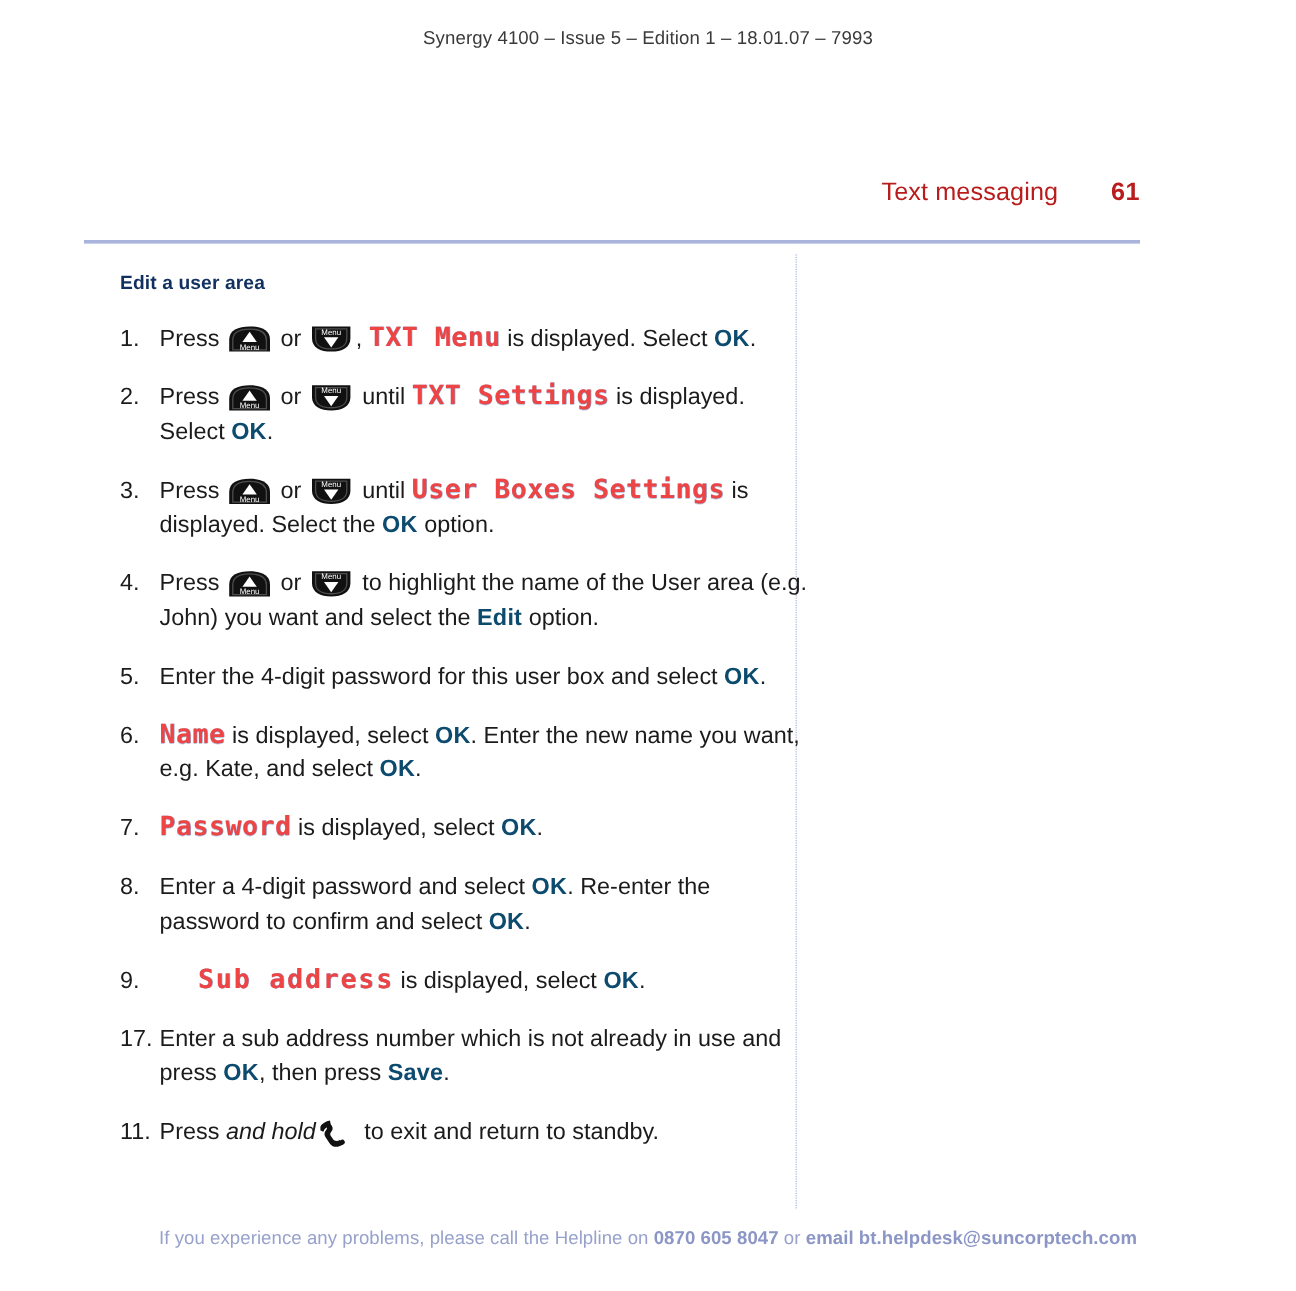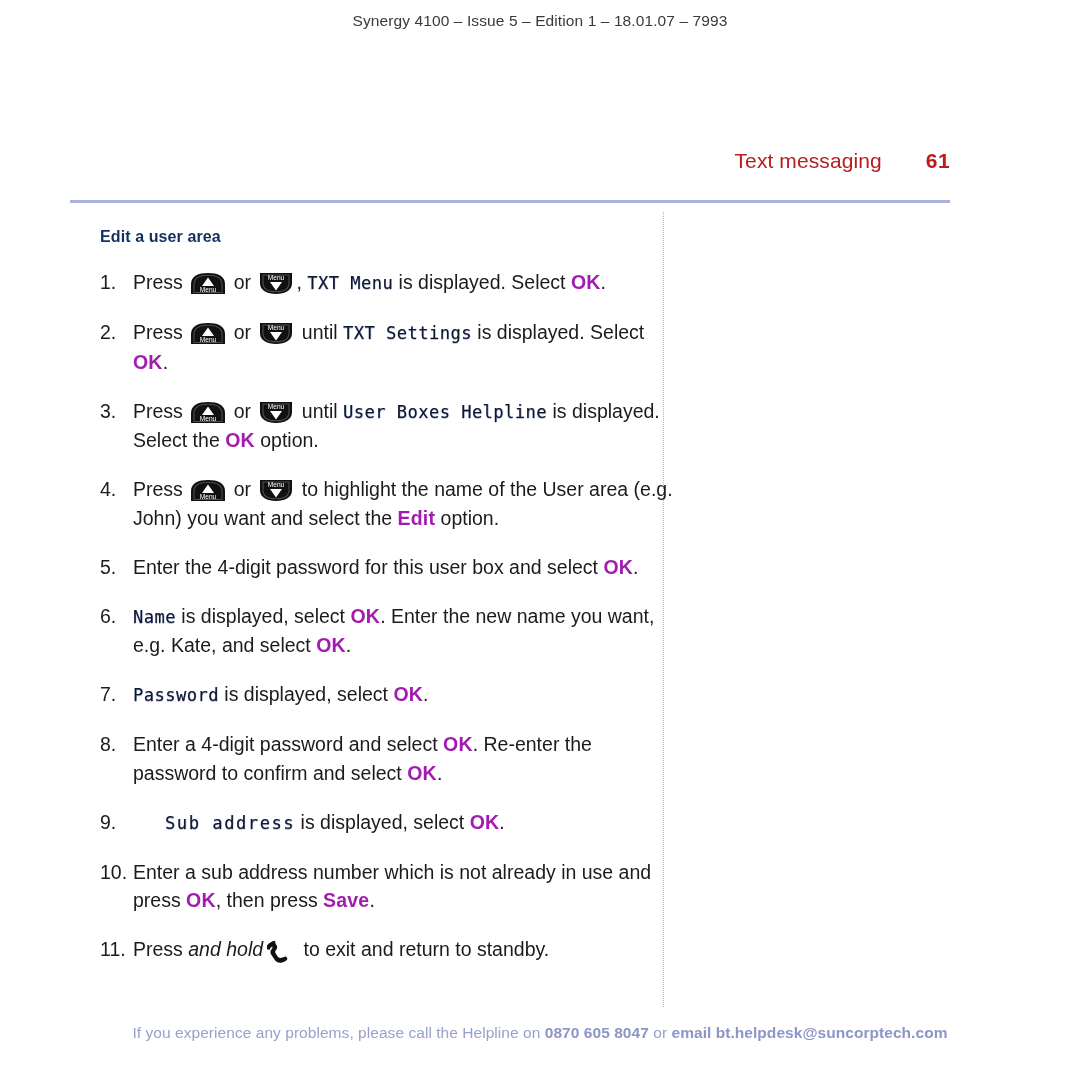--- a/index.html
+++ b/index.html
@@ -12,21 +12,21 @@
     height: 1076px;
     position: relative;
     font-family: "Liberation Sans", sans-serif;
     color: #1b1b1b;
     overflow: hidden;
   }
 
   
   .runhead {
     position: absolute;
-    top: 12px;
+    top: 24px;
     left: 0;
     width: 1080px;
     text-align: center;
     font-size: 15.5px;
     color: #3a3a3a;
     letter-spacing: .1px;
   }
 
   
   .chaptitle {
@@ -98,31 +98,31 @@
     text-align: left;
     font-size: 19.5px;
     color: #1b1b1b;
   }
   ol.steps > li.wide { padding-left: 33px; }
   ol.steps > li.wide > .num { width: 33px; }
 
   
   .ok, .kw {
     font-weight: 700;
-    color: #a21caf;
+    color: #0c4a6e;
     letter-spacing: .2px;
   }
   .ital { font-style: italic; text-align: right; }
 
   
   .lcd {
     font-family: "DejaVu Sans Mono", "Liberation Mono", monospace;
-    font-size: 17px;
-    font-weight: 400;
-    color: #0f172a;
+    font-size: 22px;
+    font-weight: 700;
+    color: #ef4444;
     letter-spacing: .5px;
     text-shadow: 0.6px 0 0 rgba(44,77,158,.45), 0 0.6px 0 rgba(44,77,158,.30);
   }
   .lcd.sp { letter-spacing: 1.6px; margin-left: 32px; }
 
   
   .key {
     display: inline-block;
     position: relative;
     width: 36px;
@@ -195,38 +195,38 @@
       <li><span class="num">3.</span><span>Press </span><span class="key"><svg width="36" height="23" viewBox="0 0 36 23">
             <path d="M1 22 L1 12 C1 4 8.5 1 18 1 C27.5 1 35 4 35 12 L35 22 Z" fill="#111111"></path>
             <path d="M4 20.5 L4 12.5 C4 6 10 3.2 18 3.2 C26 3.2 32 6 32 12.5 L32 20.5 Z" fill="none" stroke="#4d4d4d" stroke-width="1.1"></path>
             <polygon points="18,5.5 24,14 12,14" fill="#ffffff"></polygon>
             <text x="18" y="20.4" fill="#ffffff" font-size="6.6" font-family="Liberation Sans, sans-serif" text-anchor="middle">Menu</text>
           </svg></span><span> or </span><span class="key"><svg width="36" height="23" viewBox="0 0 36 23">
             <path d="M2 1 L34 1 L34 11 C34 18.5 27 22 18 22 C9 22 2 18.5 2 11 Z" fill="#111111"></path>
             <path d="M5 3 L31 3 L31 11 C31 17 25.5 19.8 18 19.8 C10.5 19.8 5 17 5 11 Z" fill="none" stroke="#4d4d4d" stroke-width="1.1"></path>
             <text x="18" y="7.8" fill="#ffffff" font-size="6.6" font-family="Liberation Sans, sans-serif" text-anchor="middle">Menu</text>
             <polygon points="12,10 24,10 18,18.5" fill="#ffffff"></polygon>
-          </svg></span><span> until </span><span class="lcd">User Boxes Helpline</span><span> is displayed. Select the </span><span class="ok">OK</span><span> option.</span></li>
+          </svg></span><span> until </span><span class="lcd">User Boxes Settings</span><span> is displayed. Select the </span><span class="ok">OK</span><span> option.</span></li>
       <li><span class="num">4.</span><span>Press </span><span class="key"><svg width="36" height="23" viewBox="0 0 36 23">
             <path d="M1 22 L1 12 C1 4 8.5 1 18 1 C27.5 1 35 4 35 12 L35 22 Z" fill="#111111"></path>
             <path d="M4 20.5 L4 12.5 C4 6 10 3.2 18 3.2 C26 3.2 32 6 32 12.5 L32 20.5 Z" fill="none" stroke="#4d4d4d" stroke-width="1.1"></path>
             <polygon points="18,5.5 24,14 12,14" fill="#ffffff"></polygon>
             <text x="18" y="20.4" fill="#ffffff" font-size="6.6" font-family="Liberation Sans, sans-serif" text-anchor="middle">Menu</text>
           </svg></span><span> or </span><span class="key"><svg width="36" height="23" viewBox="0 0 36 23">
             <path d="M2 1 L34 1 L34 11 C34 18.5 27 22 18 22 C9 22 2 18.5 2 11 Z" fill="#111111"></path>
             <path d="M5 3 L31 3 L31 11 C31 17 25.5 19.8 18 19.8 C10.5 19.8 5 17 5 11 Z" fill="none" stroke="#4d4d4d" stroke-width="1.1"></path>
             <text x="18" y="7.8" fill="#ffffff" font-size="6.6" font-family="Liberation Sans, sans-serif" text-anchor="middle">Menu</text>
             <polygon points="12,10 24,10 18,18.5" fill="#ffffff"></polygon>
           </svg></span><span> to highlight the name of the User area (e.g. John) you want and select the </span><span class="ok">Edit</span><span> option.</span></li>
       <li><span class="num">5.</span><span>Enter the 4-digit password for this user box and select </span><span class="ok">OK</span><span>.</span></li>
       <li><span class="num">6.</span><span class="lcd">Name</span><span> is displayed, select </span><span class="ok">OK</span><span>. Enter the new name you want, e.g. Kate, and select </span><span class="ok">OK</span><span>.</span></li>
       <li><span class="num">7.</span><span class="lcd">Password</span><span> is displayed, select </span><span class="ok">OK</span><span>.</span></li>
       <li><span class="num">8.</span><span>Enter a 4-digit password and select </span><span class="ok">OK</span><span>. Re-enter the password to confirm and select </span><span class="ok">OK</span><span>.</span></li>
       <li><span class="num">9.</span><span class="lcd sp">Sub address</span><span> is displayed, select </span><span class="ok">OK</span><span>.</span></li>
-      <li class="wide"><span class="num">10.</span><span>Enter a sub address number which is not already in use and press </span><span class="ok">OK</span><span>, then press </span><span class="ok">Save</span><span>.</span></li>
+      <li class="wide"><span class="num">17.</span><span>Enter a sub address number which is not already in use and press </span><span class="ok">OK</span><span>, then press </span><span class="ok">Save</span><span>.</span></li>
       <li class="wide"><span class="num">11.</span><span>Press </span><span class="ital">and hold</span><span class="handset"><svg width="28" height="26" viewBox="0 0 28 26">
             <g transform="rotate(-34 14 13)">
               <path d="M6.5 1.5 C10.5 1.5 13 3.2 13 6.4 C13 8.6 11.6 9.8 9.6 10.4 C8.3 10.8 7.6 11.6 7.6 13 L7.6 16.2 C7.6 18.6 9.4 20 12 20 L12 24.5 C6.6 24.5 3.3 22 3.3 17.2 L3.3 11.8 C3.3 9 4.6 7.6 6.6 7 C8 6.6 8.7 6 8.7 5.2 C8.7 4.3 7.9 3.8 6.5 3.8 Z" fill="#111111"></path>
               <path d="M2.2 3 C5 0.6 10.2 0 14.2 2 L12.4 6 C9.6 4.6 6.4 5 4.4 6.6 Z" fill="#111111"></path>
               <ellipse cx="12.6" cy="22.6" rx="2.1" ry="2.1" fill="#111111"></ellipse>
             </g>
           </svg></span><span> to exit and return to standby.</span></li>
     </ol>
 </div>
 

